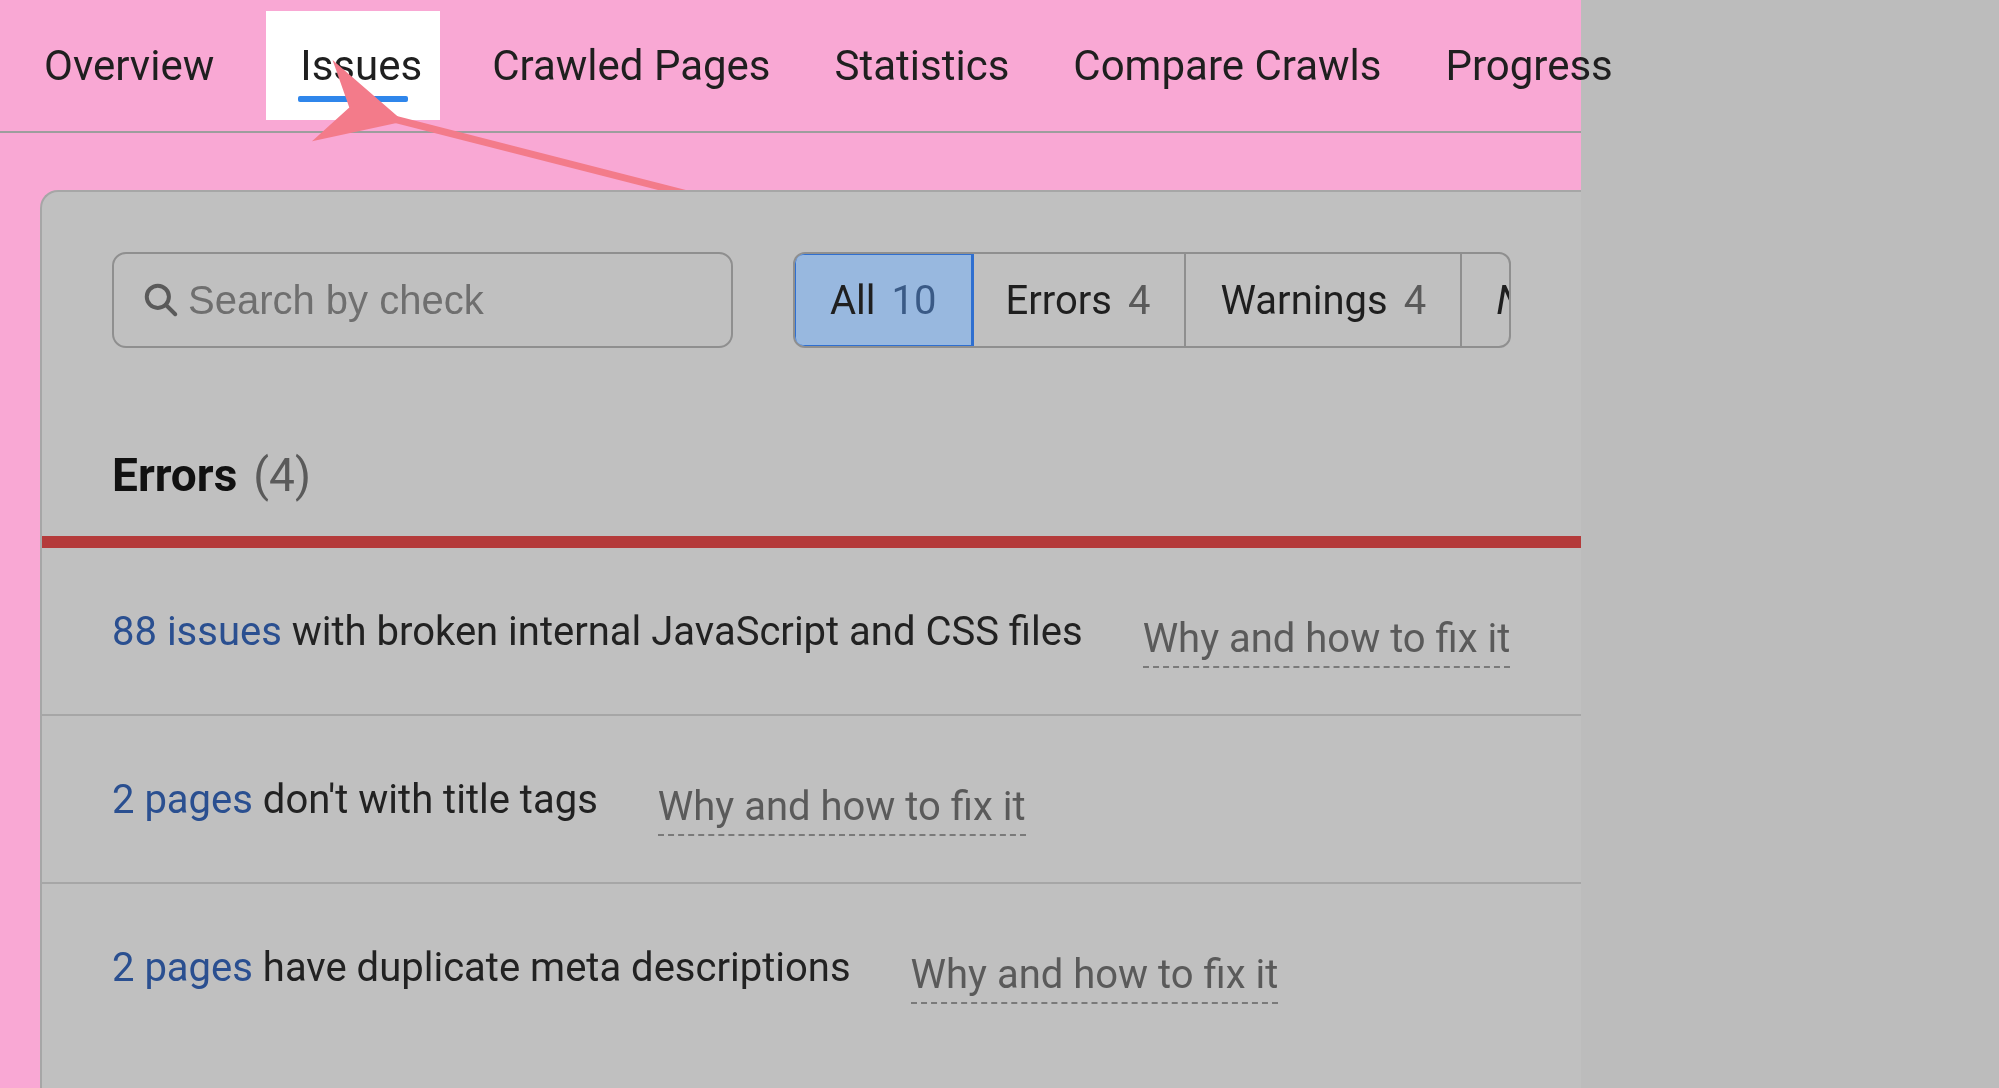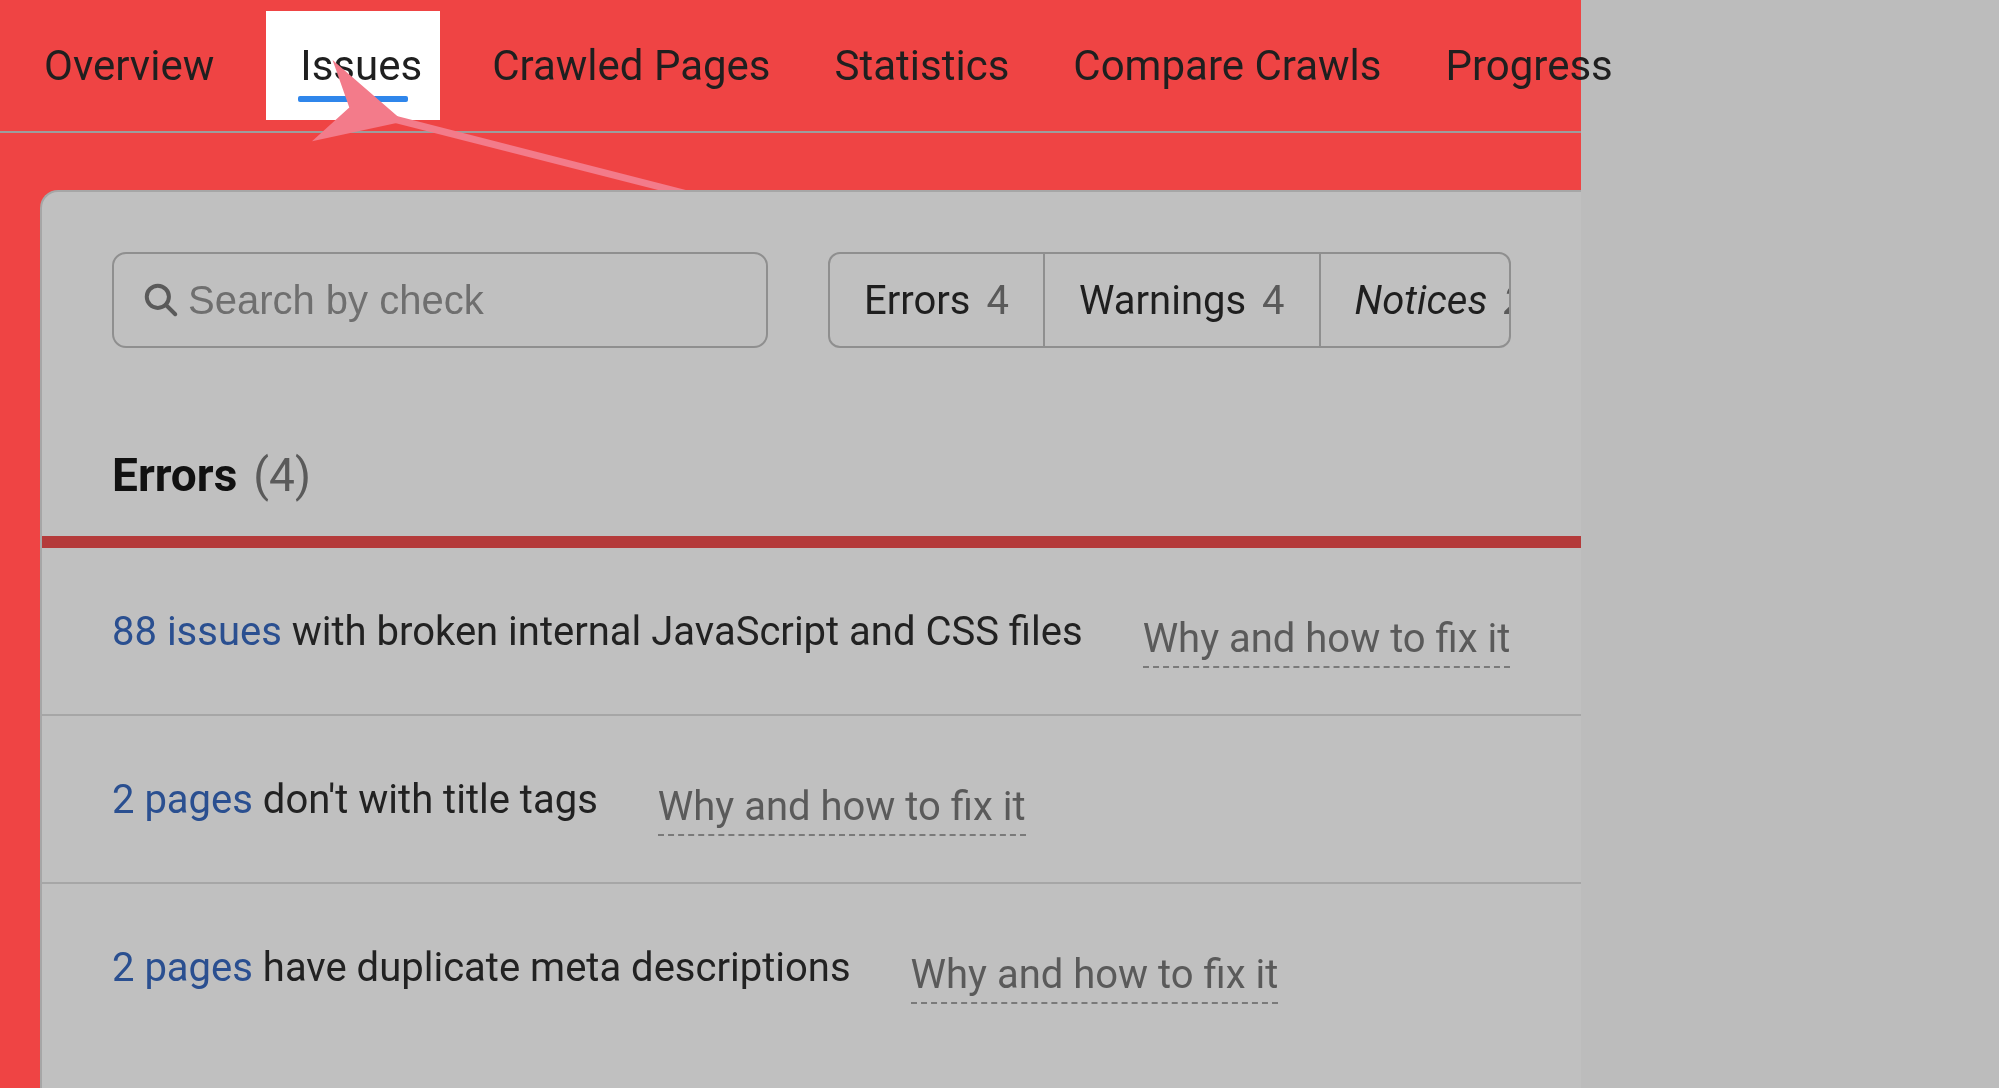--- a/index.html
+++ b/index.html
@@ -8,21 +8,21 @@
     font-family: -apple-system, BlinkMacSystemFont, "Segoe UI", Roboto, Helvetica, Arial, sans-serif;
     background: #bcbcbc;
     position: relative;
     overflow: hidden;
   }
 
   .stage {
     width: 1581px;
     height: 1088px;
     position: relative;
-    background: #ef4444;
+    background: #f9a8d4;
   }
 
   
   .tabbar {
     position: relative;
     height: 133px;
     border-bottom: 2px solid #9d9d9d;
     display: flex;
     align-items: center;
     padding-left: 40px;
@@ -209,20 +209,24 @@
         <span class="search-icon">
           <svg viewBox="0 0 24 24" fill="none" stroke="#5a5a5a" stroke-width="2.5" stroke-linecap="round">
             <circle cx="10" cy="10" r="7"></circle>
             <line x1="21" y1="21" x2="15" y2="15"></line>
           </svg>
         </span>
         <input type="text" placeholder="Search by check" style="">
       </div>
 
       <div class="seg">
+        <div class="seg-btn active">
+          <span>All</span>
+          <span class="count">10</span>
+        </div>
         <div class="seg-btn">
           <span>Errors</span>
           <span class="count">4</span>
         </div>
         <div class="seg-btn">
           <span>Warnings</span>
           <span class="count">4</span>
         </div>
         <div class="seg-btn">
           <span>Notices</span>

